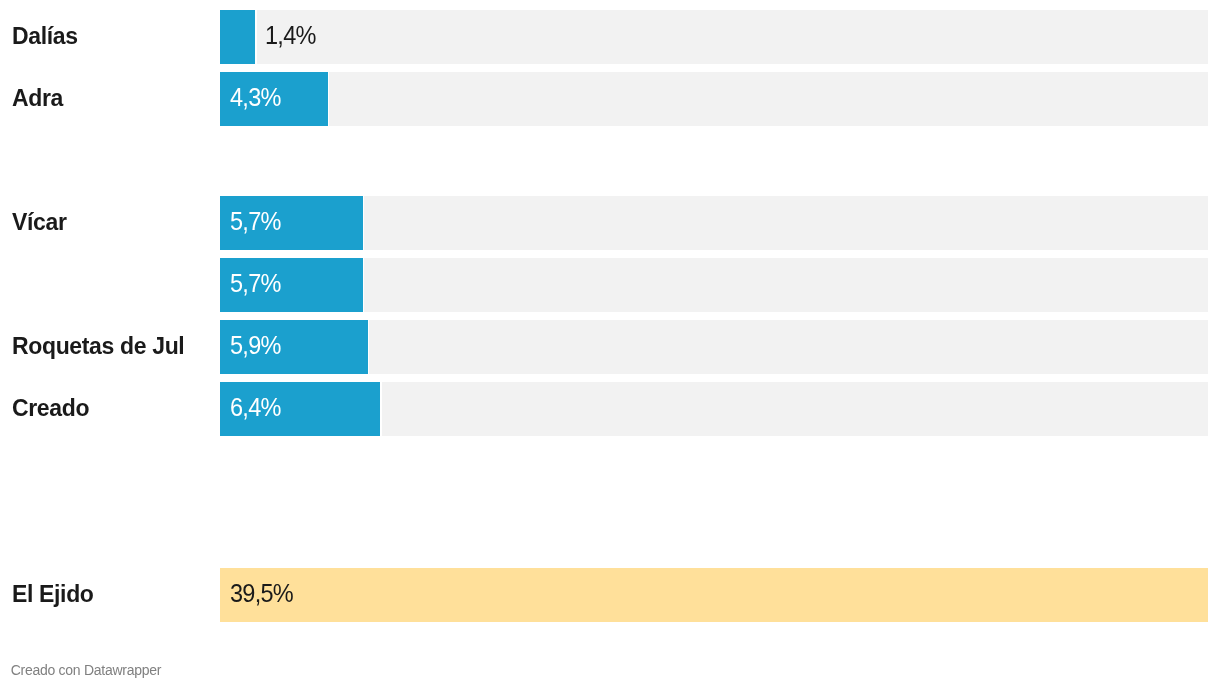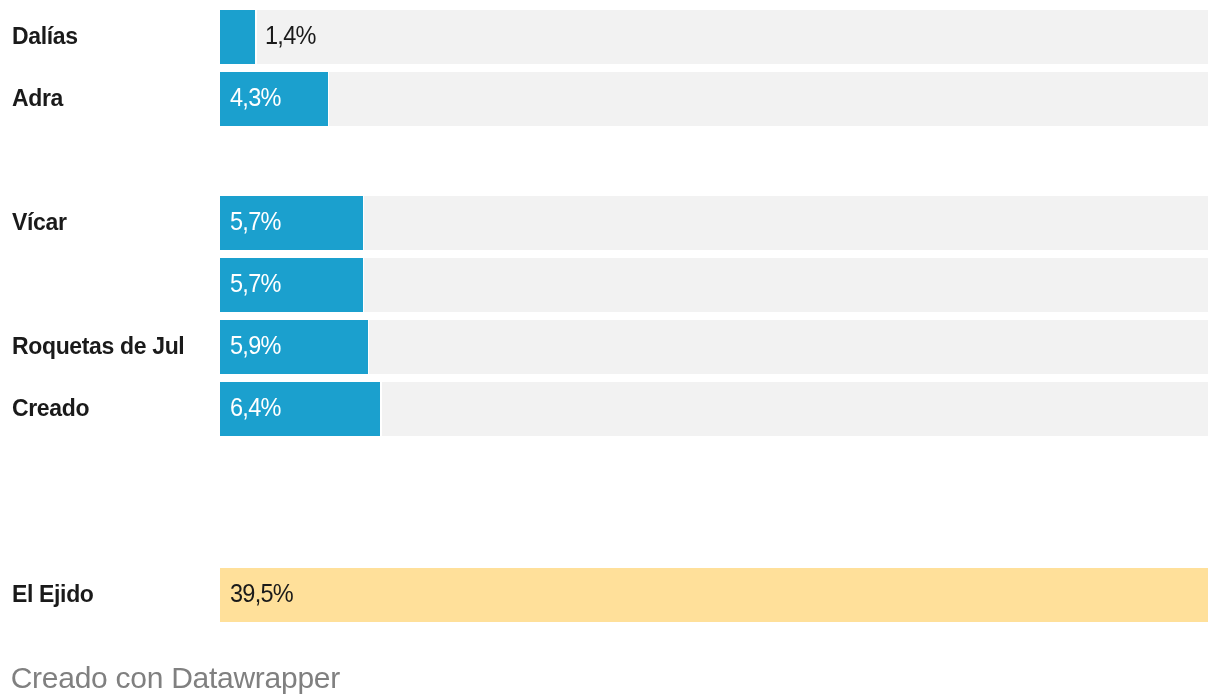--- a/index.html
+++ b/index.html
@@ -68,21 +68,21 @@
   .value-label.on-highlight {
     color: #1a1a1a;
   }
   .highlight .bar-fill {
     background: #ffe09a;
   }
   .chart-credit {
     position: absolute;
     left: 10.7px;
     top: 663.4px;
-    font-size: 30px;
+    font-size: 14px;
     letter-spacing: -0.27px;
     color: #808080;
     line-height: 1;
     white-space: nowrap;
     transform: translateZ(0);
   }
 </style>
 </head>
 <body>
 

